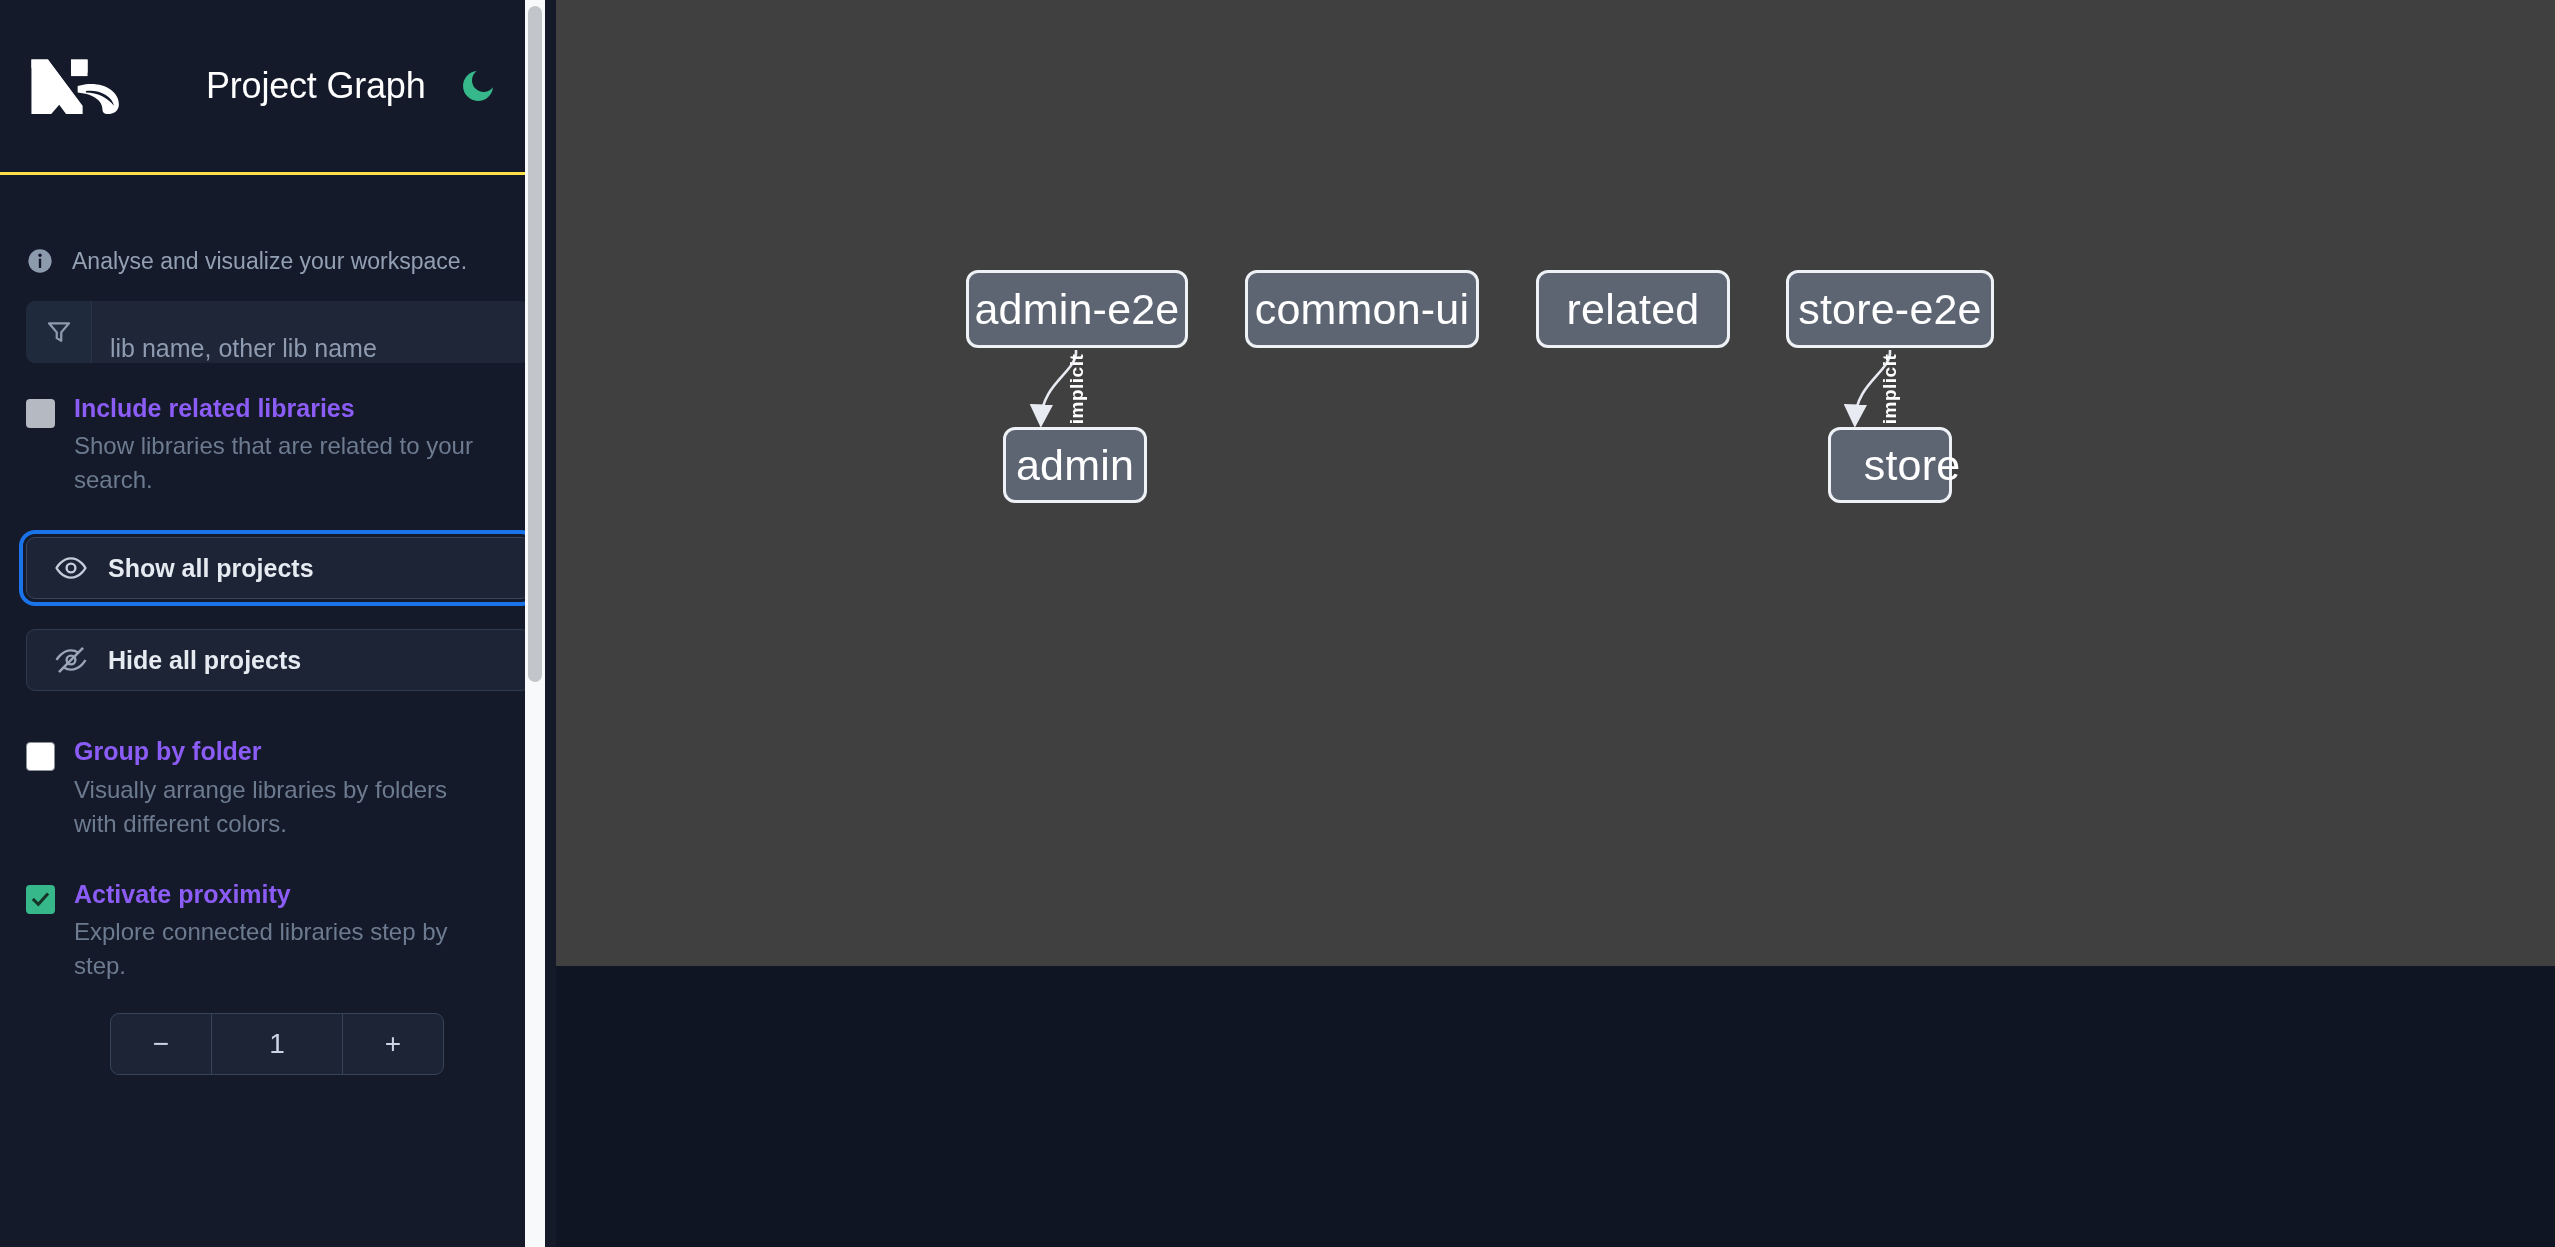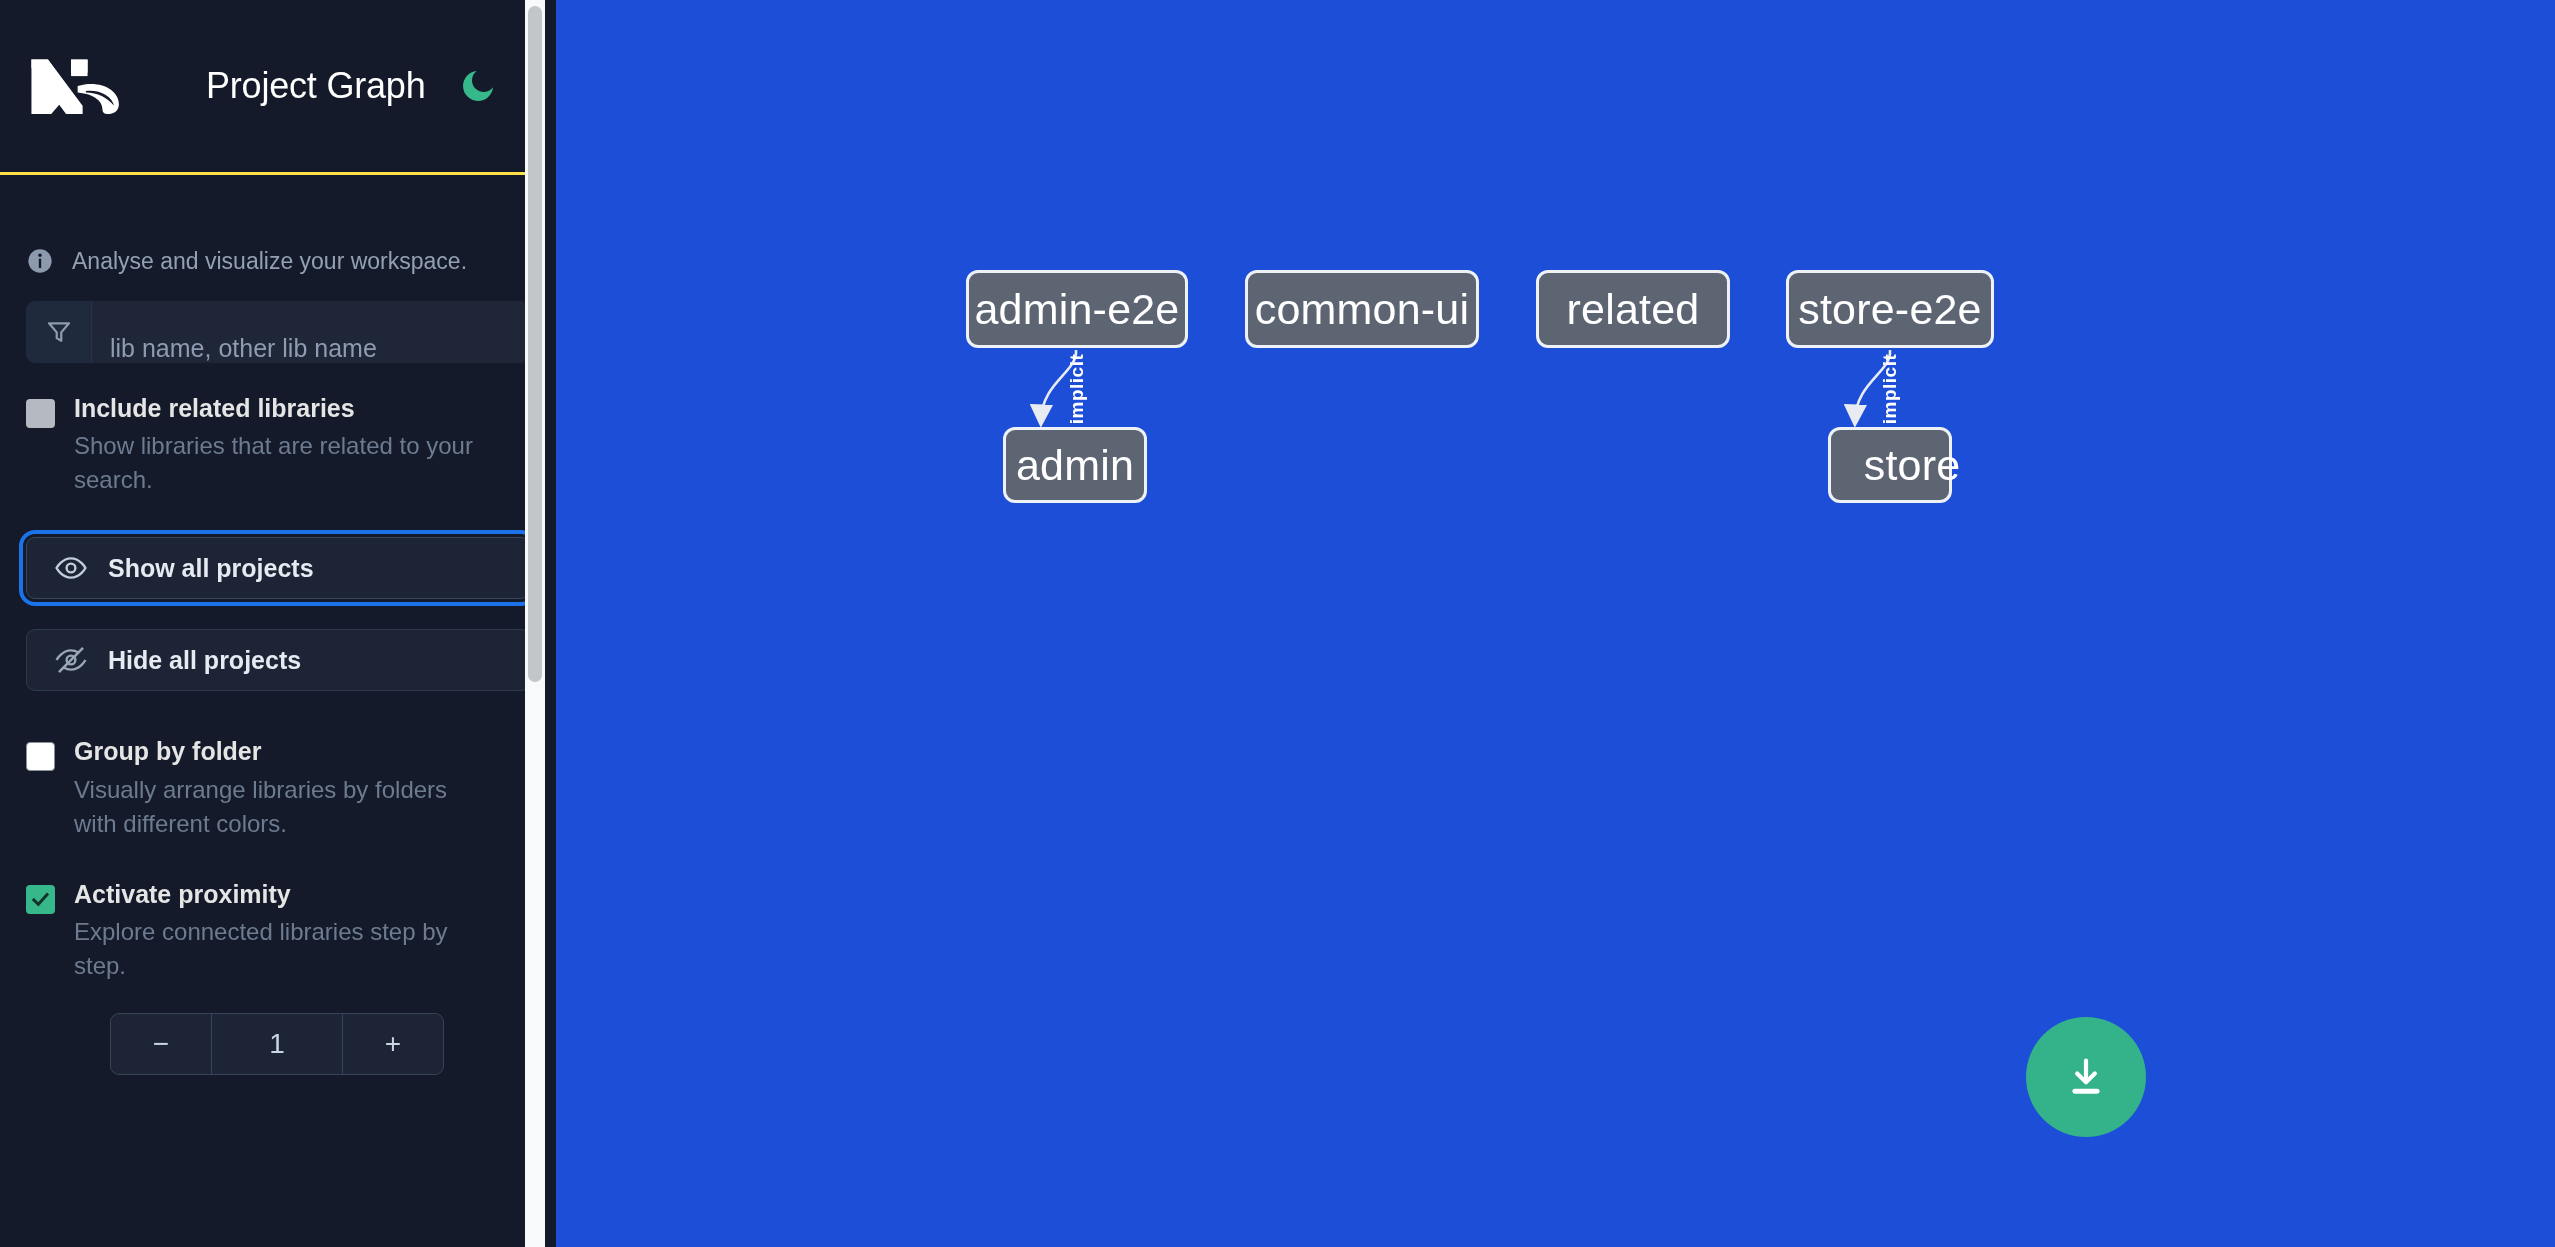--- a/index.html
+++ b/index.html
@@ -78,21 +78,21 @@
   .cbox {
     width: 29px; height: 29px; flex: 0 0 29px;
     margin-top: 6px; margin-right: 19px;
     border-radius: 4px;
   }
   .cbox.gray { background: #b4b9c2; }
   .cbox.white { background: #ffffff; border: 1px solid #8b8f98; }
   .cbox.green {
     background: #36b88a; display: flex; align-items: center; justify-content: center;
   }
-  .check-title { color: #e5e5e5; font-size: 25px; font-weight: bold; line-height: 1.25; }
+  .check-title { color: #8b5cf6; font-size: 25px; font-weight: bold; line-height: 1.25; }
   .check-desc {
     color: #6d7b90; font-size: 24px; line-height: 1.42;
     margin-top: 5px; max-width: 420px;
   }
 
   .btn-wrap { padding: 0 26px; }
   .sbtn {
     width: 100%; height: 62px;
     background: #1c2435;
     border: 1px solid #2e3purple; border: 1px solid #2e3purple;
@@ -137,22 +137,22 @@
     width: 14px; height: 676px;
     background: #c2c5c9; border-radius: 7px;
   }
   .sb-edge {
     position: absolute; top:0; right: 0; width: 11px; height: 1247px;
     background: #141a29;
   }
 
   
   .canvas {
-    position: relative; flex: 1; height: 1247px;
-    background: #1d4ed8; overflow: hidden;
+    position: relative; flex: 1; height: 966px;
+    background: #404040; overflow: hidden;
   }
   .node {
     position: absolute;
     background: #5d6573;
     border: 3px solid #eef1f5;
     border-radius: 12px;
     display: flex; align-items: center; justify-content: center;
     color: #ffffff;
     font-size: 43px;
     font-family: "Liberation Sans", sans-serif;

